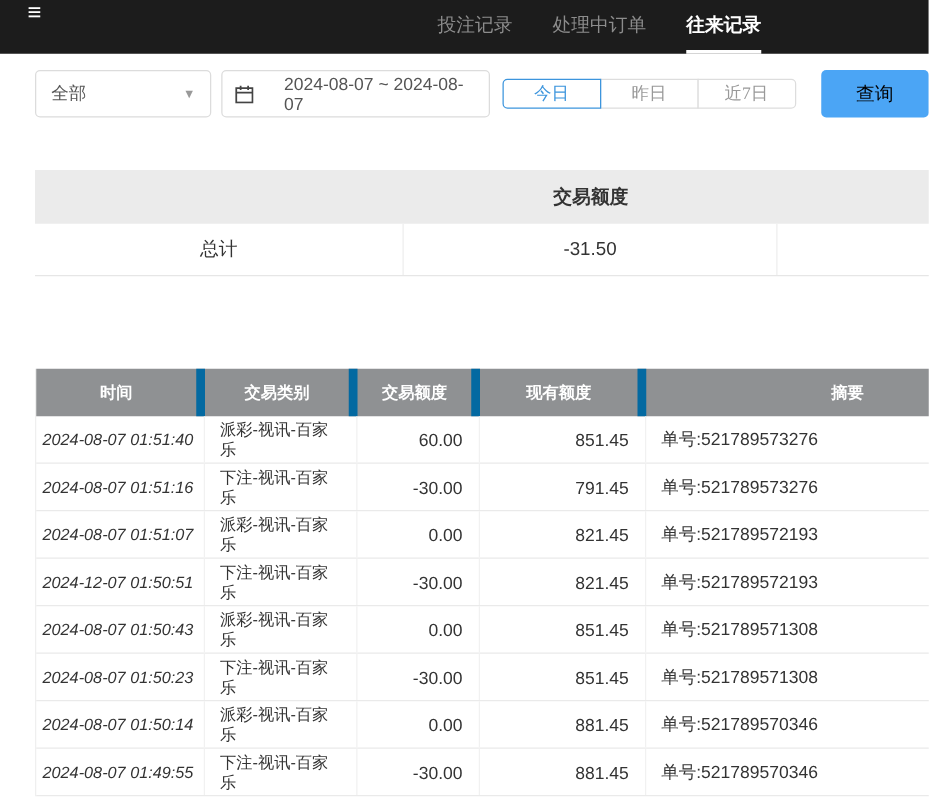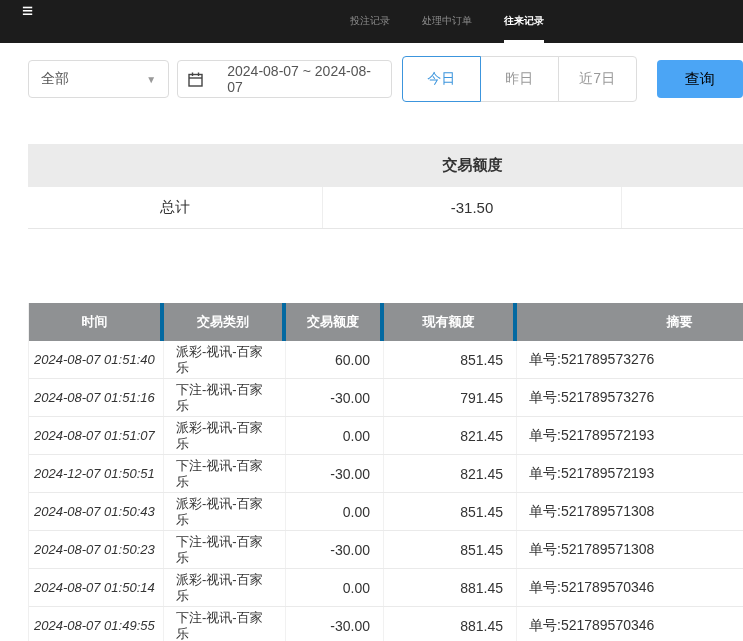--- a/index.html
+++ b/index.html
@@ -30,21 +30,21 @@
   .tabs {
     position: absolute;
     left: 350px; top: 0;
     height: 43px;
     display: flex;
     gap: 32px;
   }
   .tab {
     height: 43px;
     line-height: 41px;
-    font-size: 10px;
+    font-size: 15px;
     color: #8c8c8c;
     cursor: pointer;
     border-bottom: 3px solid transparent;
   }
   .tab.active {
     color: #ffffff;
     font-weight: bold;
     border-bottom: 3px solid #ffffff;
   }
 
@@ -78,28 +78,28 @@
     display: flex;
     align-items: center;
     gap: 24px;
     padding: 0 10px;
     color: #555;
     font-size: 14px;
     cursor: text;
   }
   .btn-group { display: flex; margin-left: 10px; }
   .qbtn {
-    width: 79px; height: 46px;
+    width: 79px; height: 24px;
     background: #fff;
     border: 1px solid #ddd;
     color: #999;
     font-size: 14px;
     margin-left: -1px;
     cursor: pointer;
-    font-family: Liberation Mono, monospace;
+    font-family: Liberation Serif, serif;
   }
   .qbtn:first-child { border-radius: 4px 0 0 4px; margin-left: 0; }
   .qbtn:last-child  { border-radius: 0 4px 4px 0; }
   .qbtn.active {
     color: #3c95dd;
     border-color: #3c95dd;
     position: relative;
     z-index: 1;
   }
   .query-btn {
@@ -153,21 +153,21 @@
     display: grid;
     grid-template-columns: 135px 122px 98px 133px 329px;
     height: 38px;
     background: #8f9193;
     color: #fff;
     font-size: 13px;
     font-weight: bold;
   }
   .t-header .th {
     display: flex; align-items: center; justify-content: center;
-    border-right: 4px solid #0369a1;
+    border-right: 7px solid #0369a1;
   }
   .t-row {
     display: grid;
     grid-template-columns: 135px 122px 98px 133px 329px;
     height: 38px;
     font-size: 14px;
     color: #333;
     border-bottom: 1px solid #eaeaea;
   }
   .t-row .td {

